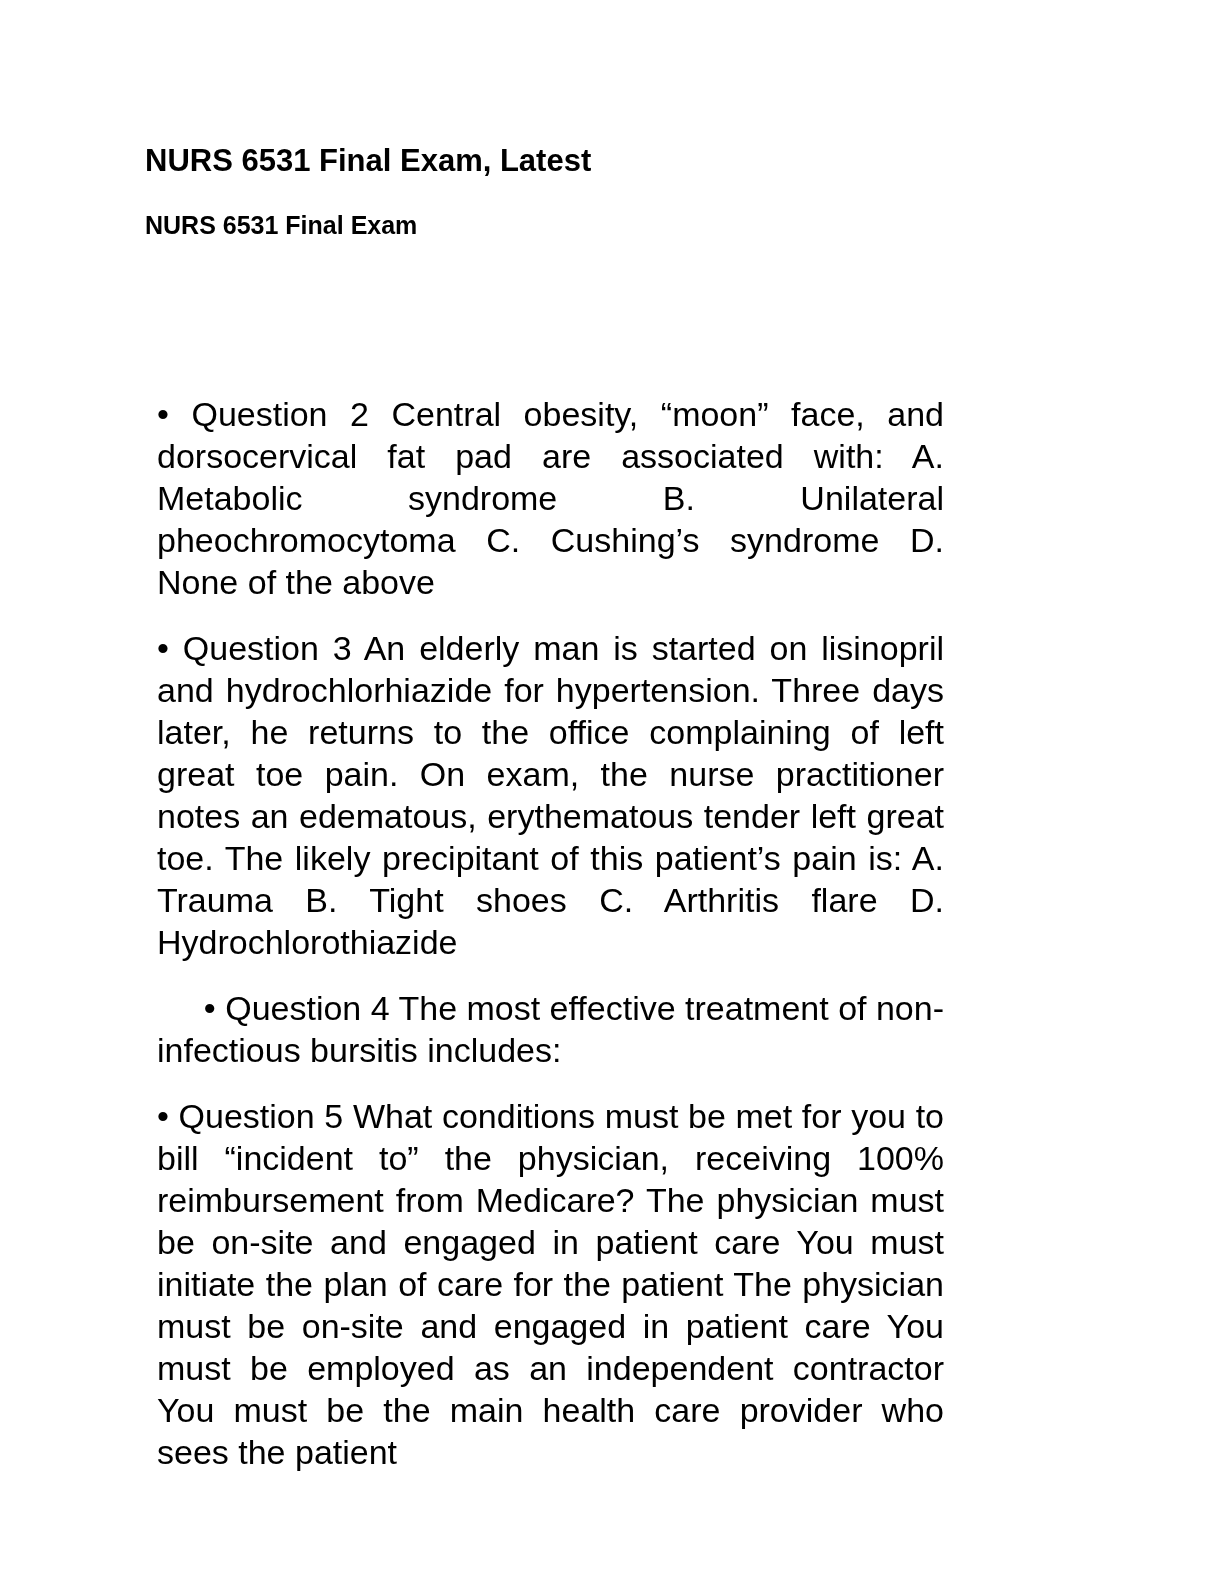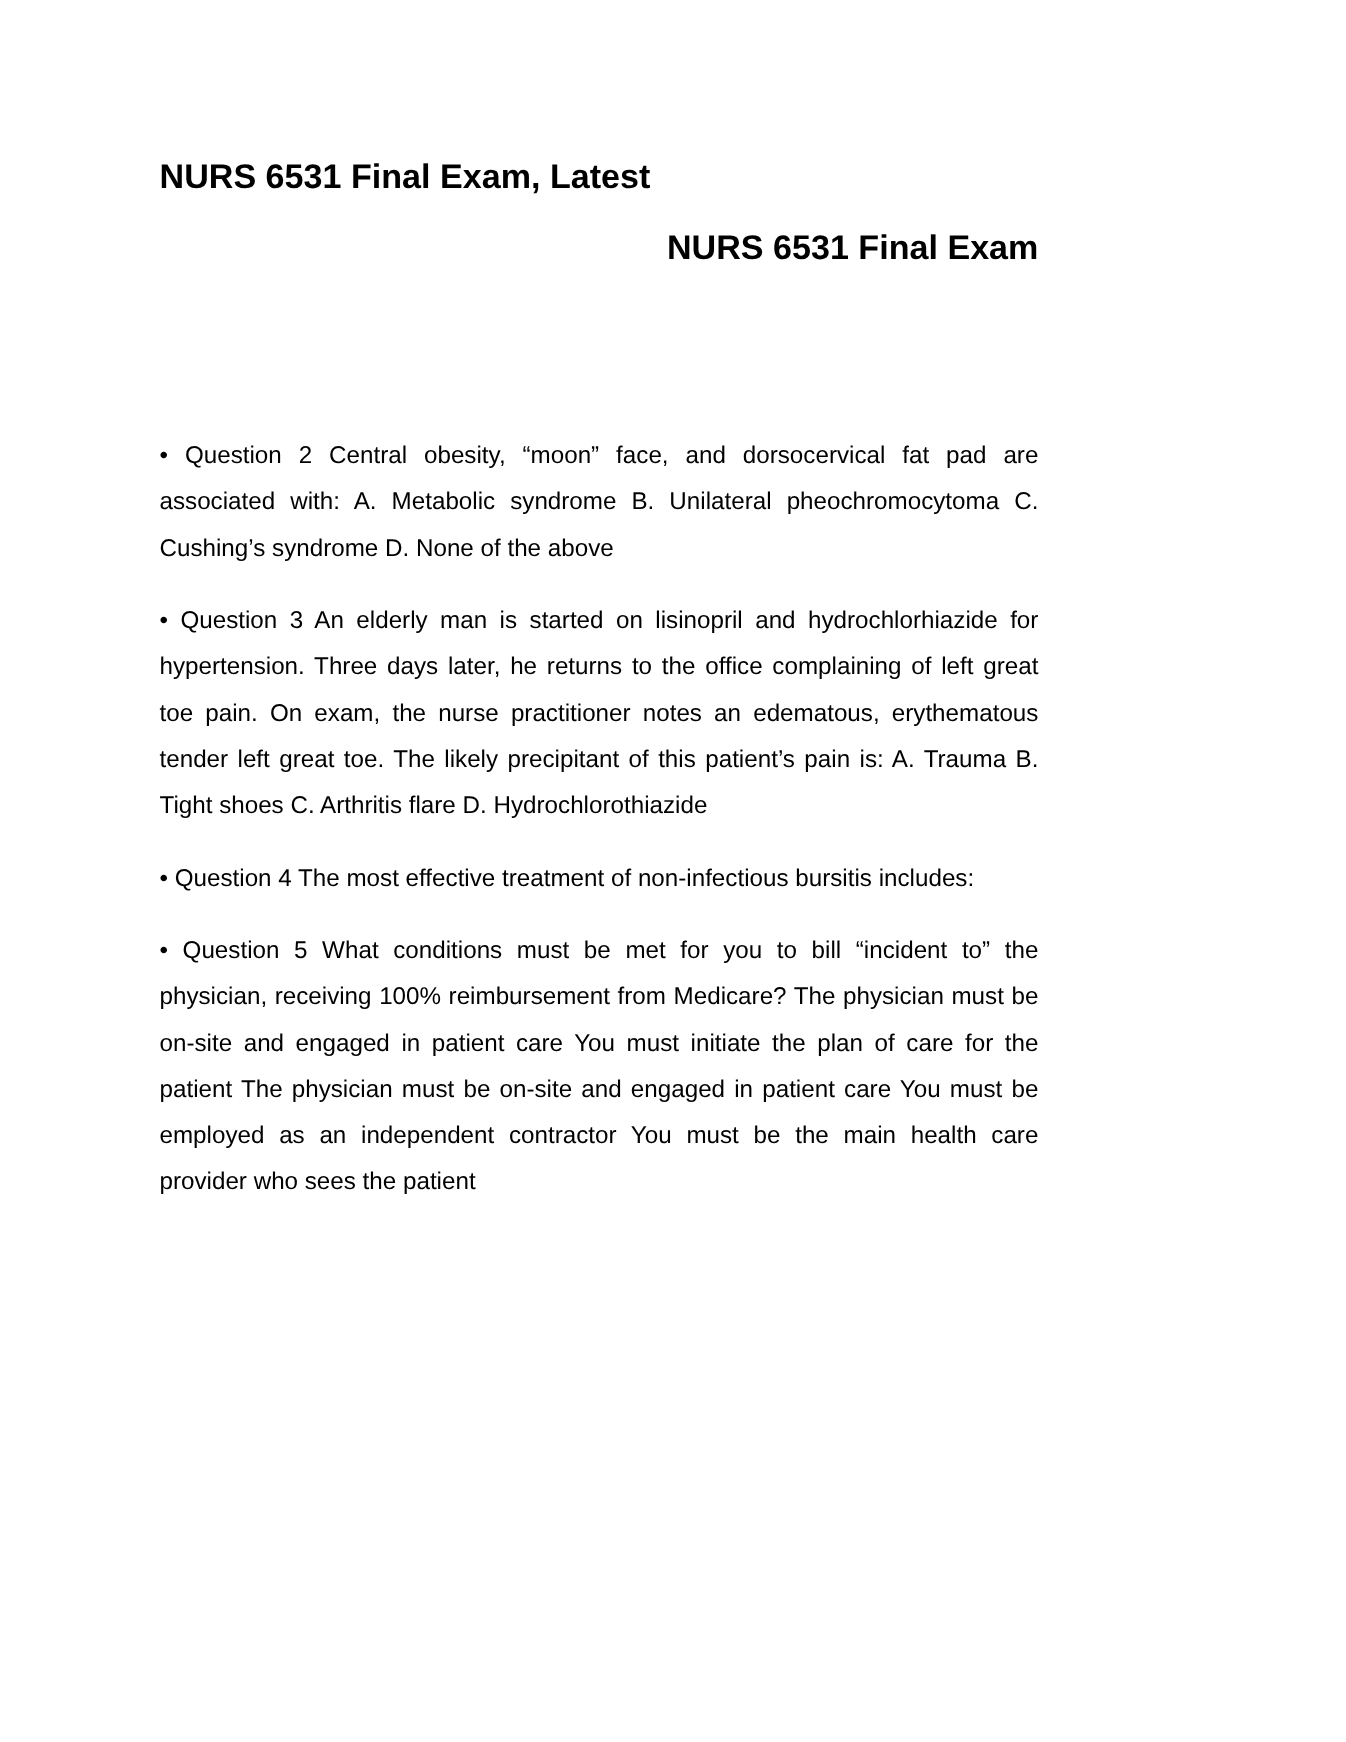--- a/index.html
+++ b/index.html
@@ -23,30 +23,30 @@
     top: 140px;
   }
   .doc-title {
     font-size: 31px;
     line-height: 42px;
     font-weight: bold;
     margin: 0 0 22px 0;
     text-align: left;
   }
   .doc-subtitle {
-    font-size: 31px;
+    font-size: 25px;
     line-height: 42px;
     font-weight: bold;
     margin: 0 0 147px 0;
-    text-align: right;
+    text-align: left;
   }
   .question {
-    font-size: 22px;
+    font-size: 34px;
     line-height: 42px;
-    margin: 0 0 24px 0;
+    margin: 0 0 24px 12px;
     text-align: justify;
     text-align-last: left;
     -moz-text-align-last: left;
     word-spacing: normal;
   }
   .question.align-left {
     text-align: right;
   }
 </style>
 </head>

